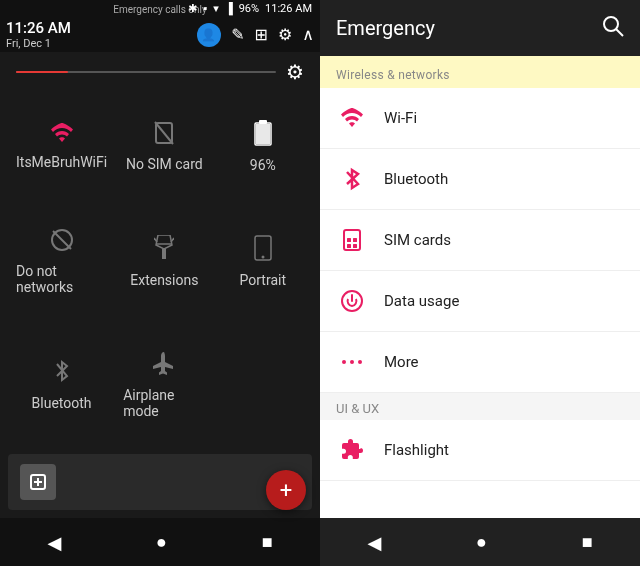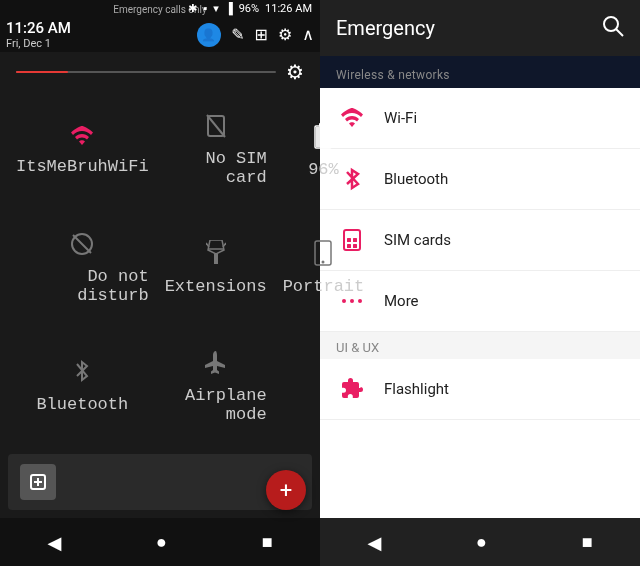--- a/index.html
+++ b/index.html
@@ -111,23 +111,22 @@
       cursor: pointer;
     }
 
     .tile-icon {
       font-size: 22px;
       margin-bottom: 6px;
     }
 
     .tile-label {
       color: #ccc;
-      font-size: 17px;
-      text-align: right;
-      font-family: Liberation Mono, monospace;
+      font-size: 14px;
+      text-align: left;
     }
 
     .tile-active .tile-icon {
       color: #e91e63;
     }
 
     .tile-inactive .tile-icon {
       color: #777;
     }
 
@@ -226,21 +225,21 @@
     .search-icon-right {
       color: #fff;
       font-size: 20px;
       cursor: pointer;
     }
 
     .section-header {
       padding: 12px 16px 6px 16px;
       font-size: 12px;
       color: #888;
-      background: #0f172a;
+      background: #fef9c3;
       text-transform: none;
       letter-spacing: 0.3px;
     }
 
     .settings-list {
       background: #fff;
       flex: 1;
       overflow-y: auto;
     }
 
@@ -378,21 +377,21 @@
       <span class="tile-label">96%</span>
     </div>
 
     <div class="tile tile-inactive">
       <div class="tile-icon" style="color:#777;font-size:22px;">
         <svg width="24" height="24" viewBox="0 0 24 24" fill="#777">
           <circle cx="12" cy="12" r="10" fill="none" stroke="#777" stroke-width="2"></circle>
           <line x1="3" y1="3" x2="21" y2="21" stroke="#777" stroke-width="2"></line>
         </svg>
       </div>
-      <span class="tile-label">Do not disturb</span>
+      <span class="tile-label">Do not networks</span>
     </div>
 
     <div class="tile tile-inactive">
       <div class="tile-icon" style="color:#777;font-size:22px;">
         <svg width="20" height="26" viewBox="0 0 20 26" fill="#777">
           <polygon points="4,0 16,0 18,10 10,14 2,10" fill="none" stroke="#777" stroke-width="1.5"></polygon>
           <rect x="8" y="14" width="4" height="10" fill="#777"></rect>
           <line x1="2" y1="9" x2="18" y2="9" stroke="#777" stroke-width="1.5"></line>
           <line x1="0" y1="3" x2="3" y2="7" stroke="#777" stroke-width="1.5"></line>
           <line x1="20" y1="3" x2="17" y2="7" stroke="#777" stroke-width="1.5"></line>
@@ -495,20 +494,30 @@
           <rect x="4" y="2" width="16" height="20" rx="2" ry="2" fill="none" stroke="#e91e63" stroke-width="2"></rect>
           <rect x="7" y="10" width="4" height="4" rx="0.5" fill="#e91e63"></rect>
           <rect x="13" y="10" width="4" height="4" rx="0.5" fill="#e91e63"></rect>
           <rect x="7" y="16" width="4" height="4" rx="0.5" fill="#e91e63"></rect>
           <rect x="13" y="16" width="4" height="4" rx="0.5" fill="#e91e63"></rect>
         </svg>
       </div>
       <span class="settings-item-label">SIM cards</span>
     </div>
 
+    <div class="settings-item">
+      <div class="settings-item-icon icon-data">
+        <svg width="24" height="24" viewBox="0 0 24 24" fill="none" stroke="#e91e63" stroke-width="2">
+          <circle cx="12" cy="12" r="10"></circle>
+          <path d="M12 6v6" stroke-linecap="round"></path>
+          <path d="M8 10 A5 5 0 0 0 12 17 A5 5 0 0 0 16 10"></path>
+        </svg>
+      </div>
+      <span class="settings-item-label">Data usage</span>
+    </div>
 
     <div class="settings-item">
       <div class="settings-item-icon icon-more">
         <svg width="24" height="24" viewBox="0 0 24 24" fill="#e91e63">
           <circle cx="4" cy="12" r="2"></circle>
           <circle cx="12" cy="12" r="2"></circle>
           <circle cx="20" cy="12" r="2"></circle>
         </svg>
       </div>
       <span class="settings-item-label">More</span>

